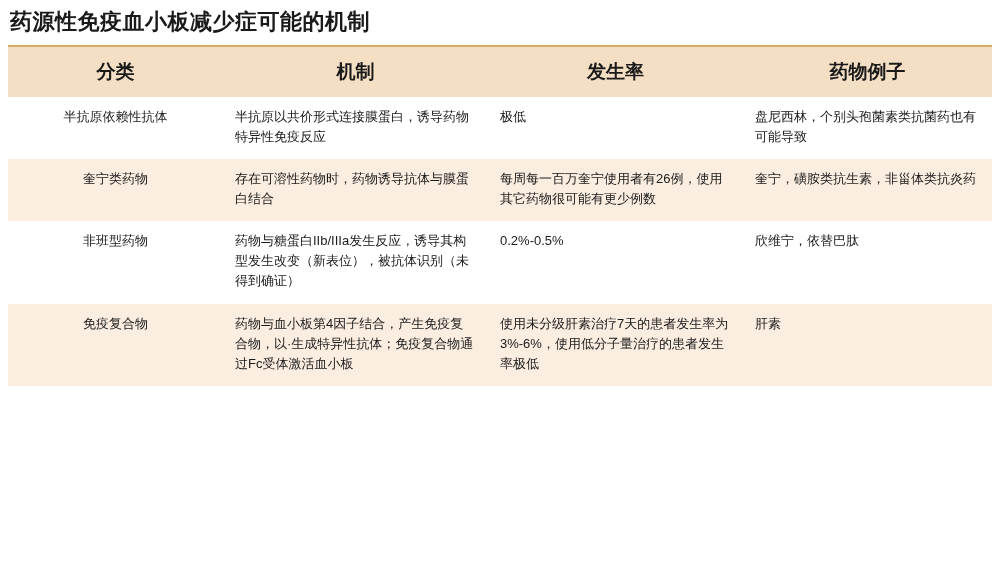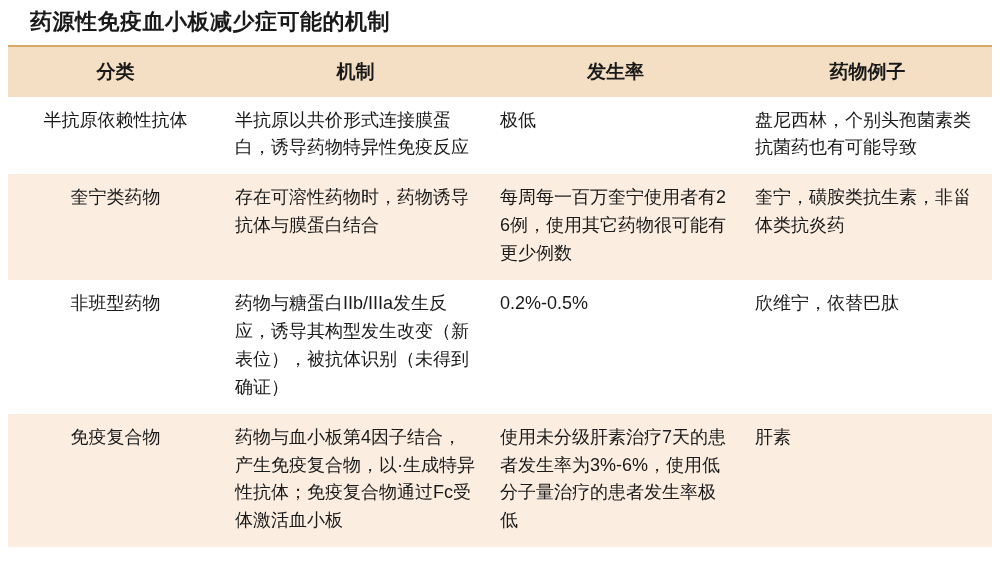--- a/index.html
+++ b/index.html
@@ -18,21 +18,21 @@
     position: relative;
     width: 1000px;
     height: 587px;
     box-sizing: border-box;
     padding: 0;
   }
   .title {
     font-size: 22px;
     font-weight: 700;
     color: #1a1a1a;
-    padding: 8px 0 8px 30px;
+    padding: 8px 0 8px 10px;
     letter-spacing: 0.5px;
     line-height: 1.3;
   }
   .title-rule {
     height: 2px;
     background: #d9a96a;
     margin: 0 8px 0 8px;
   }
   table.matrix {
     border-collapse: collapse;
@@ -50,21 +50,21 @@
     font-size: 19px;
     font-weight: 700;
     text-align: center;
     padding: 12px 6px;
     border: none;
     color: #1a1a1a;
     margin-top: 14px;
   }
   table.matrix tbody td {
     vertical-align: top;
-    font-size: 18px;
+    font-size: 13px;
     line-height: 1.55;
     padding: 10px 12px 12px 12px;
     border: none;
     color: #1a1a1a;
     word-break: break-all;
   }
   table.matrix tbody tr.odd td { background: #ffffff; }
   table.matrix tbody tr.even td { background: #fbeee1; }
 
   td.cat {

